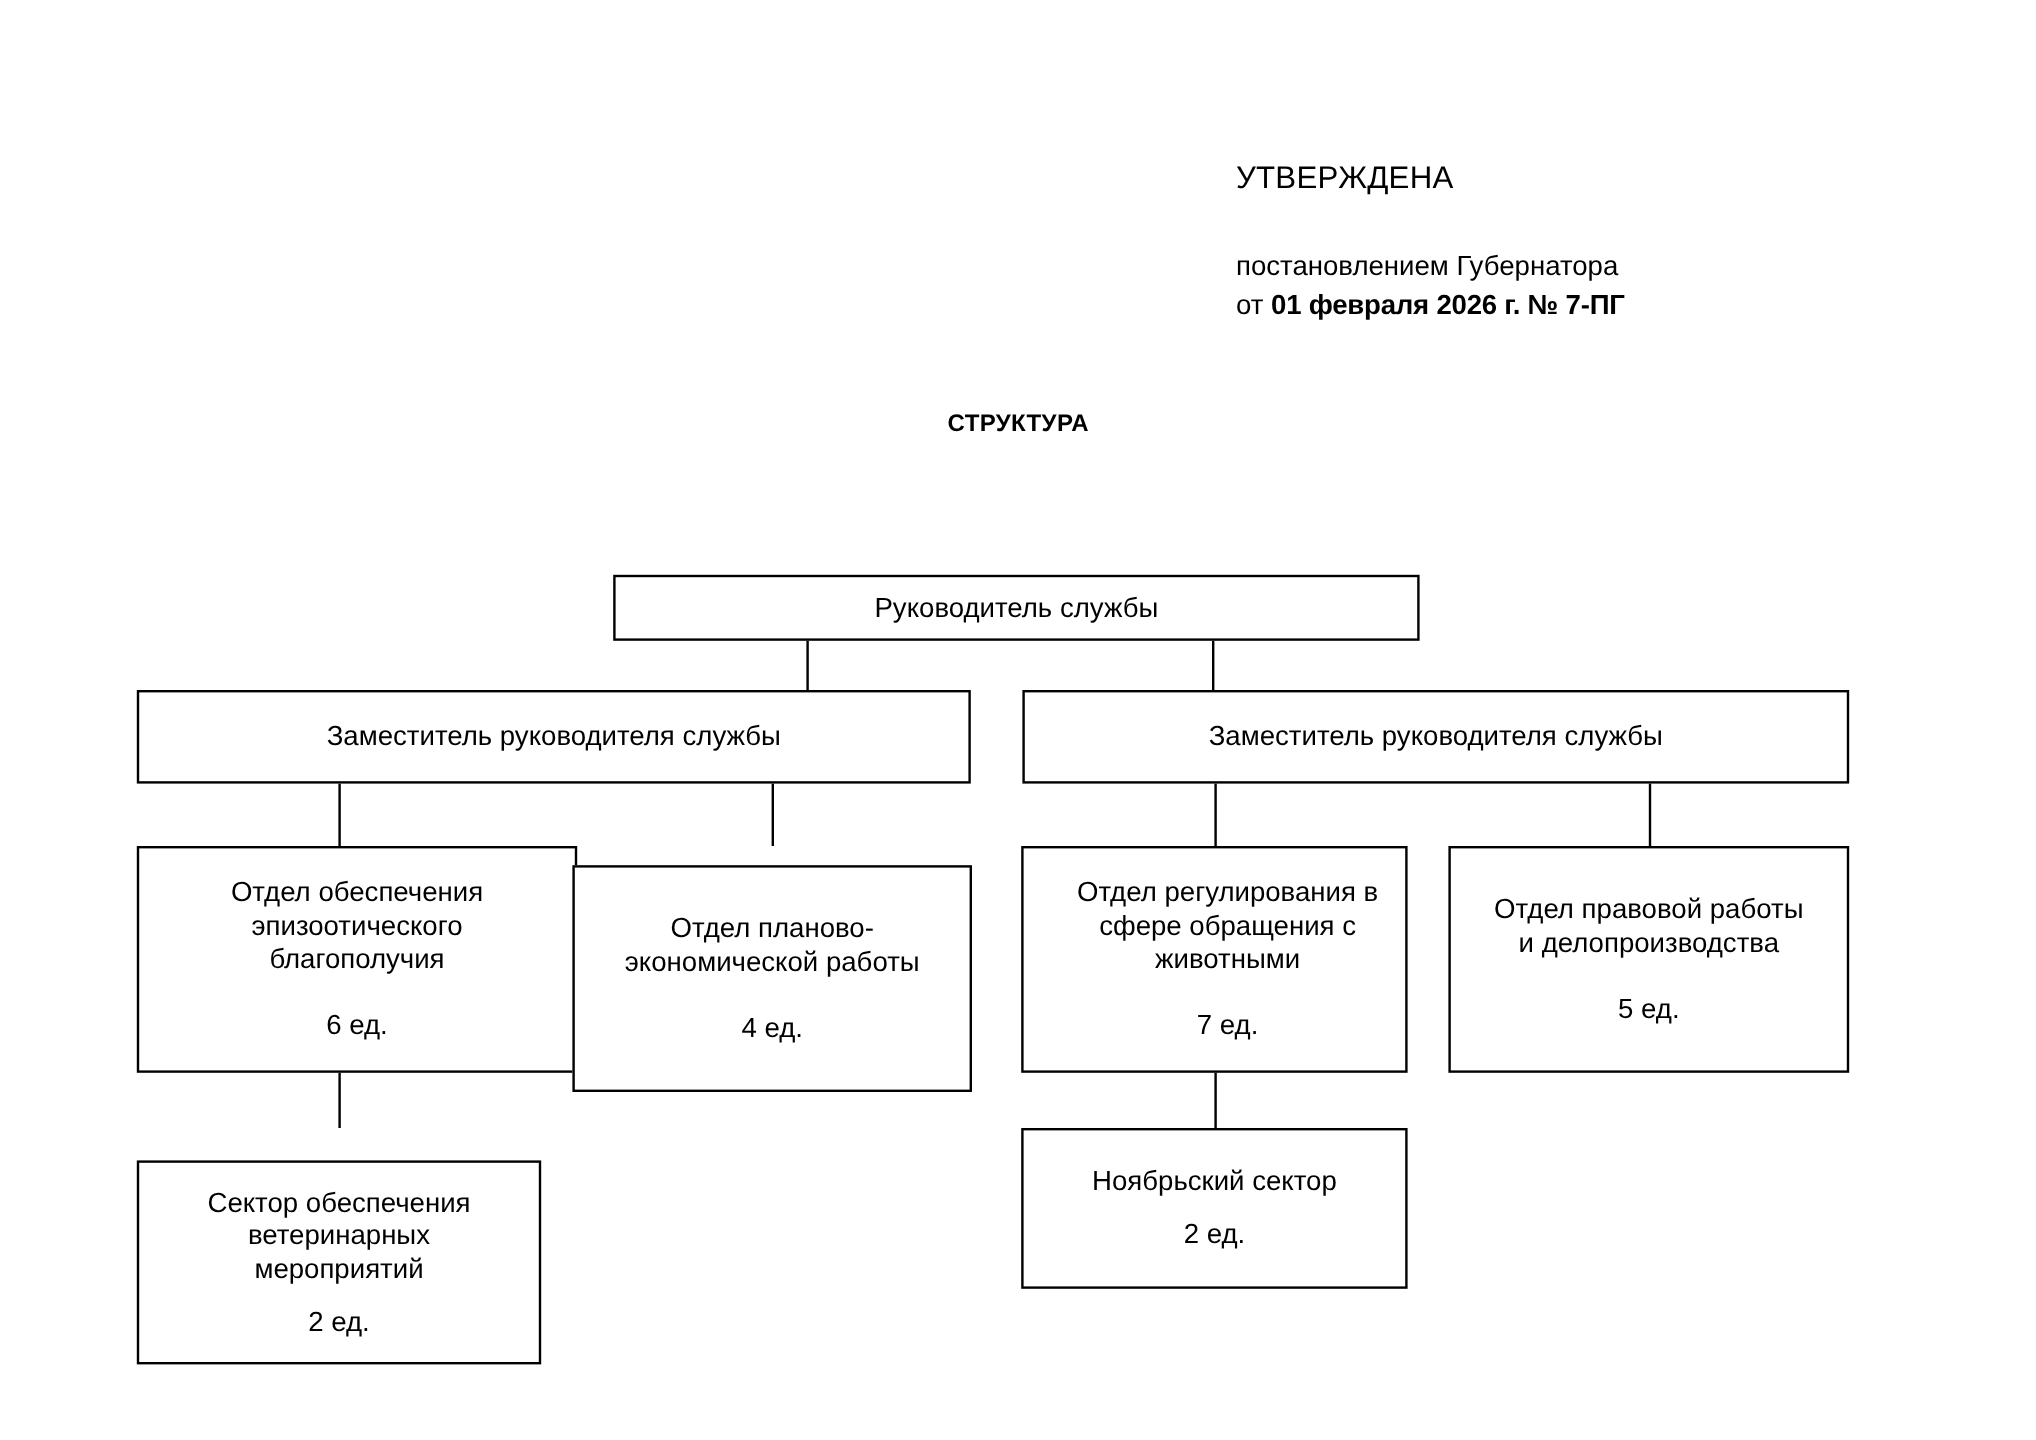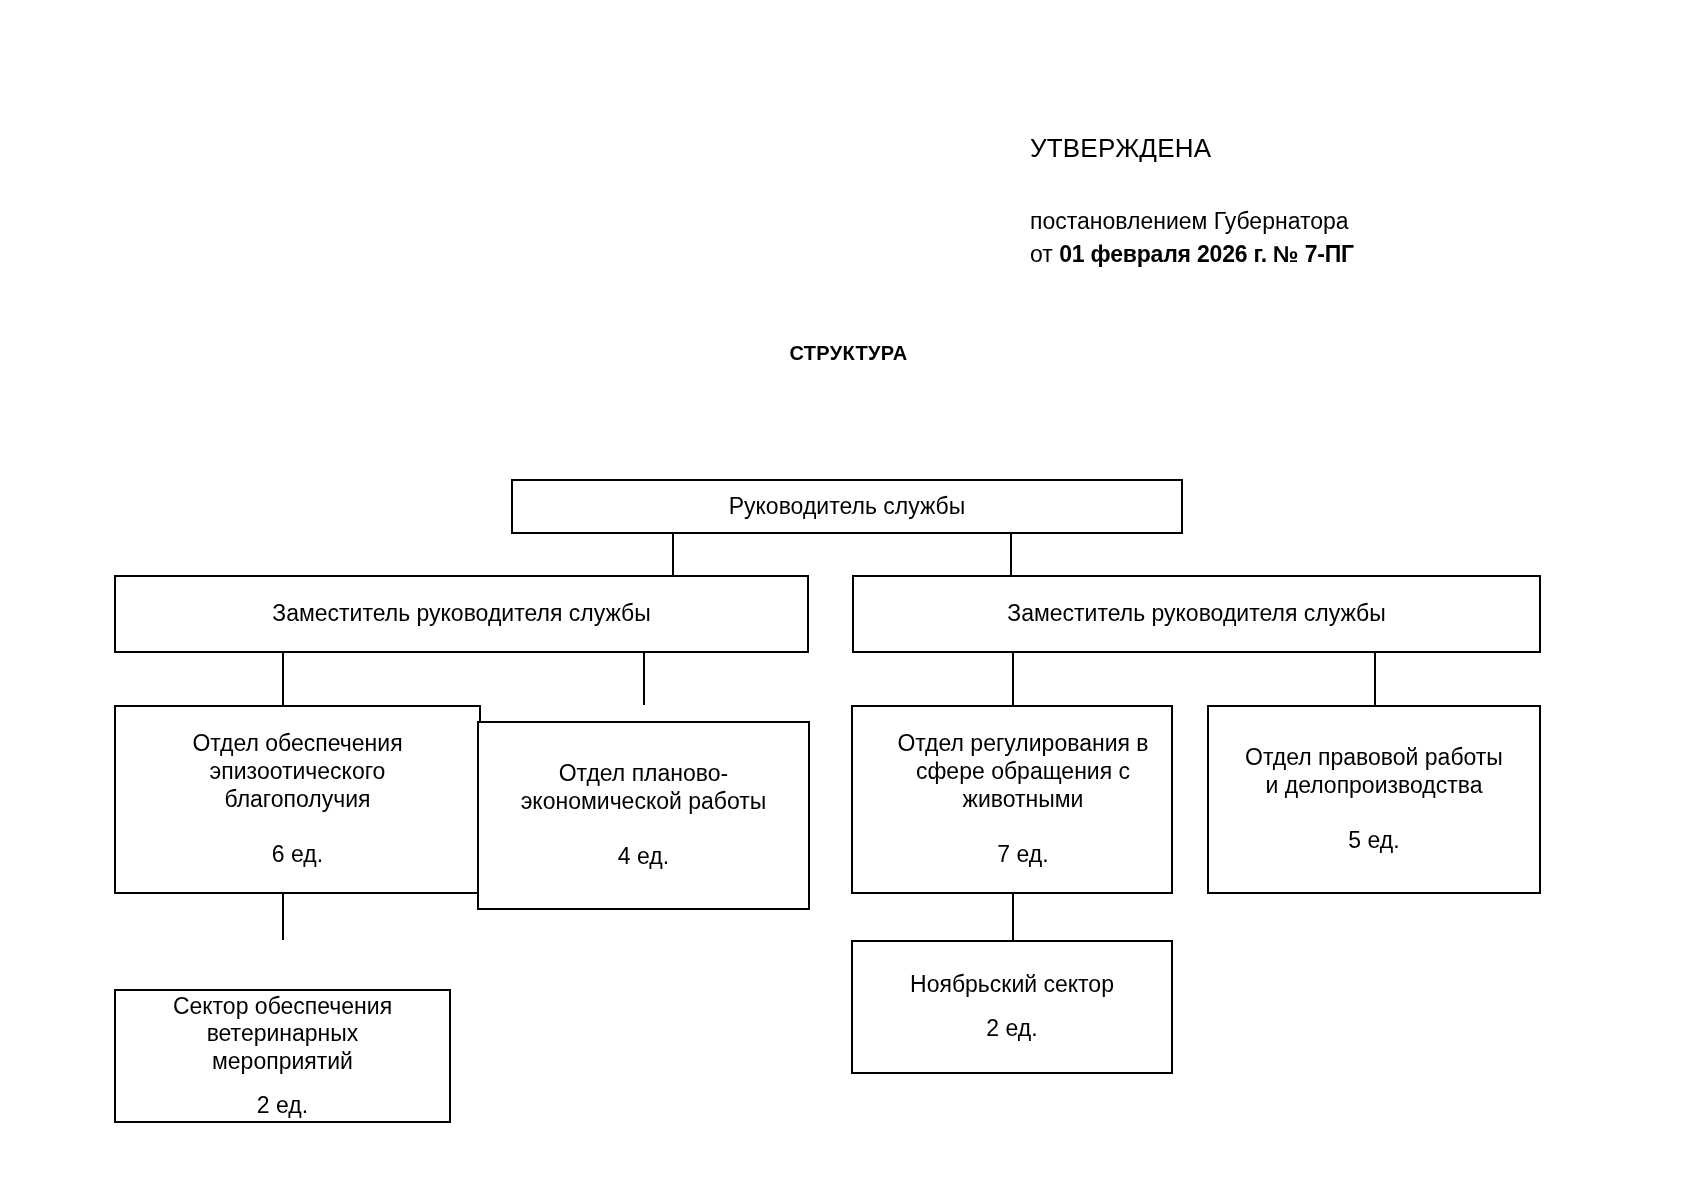--- a/index.html
+++ b/index.html
@@ -161,21 +161,21 @@
 животными</span>
     <span class="node-count">7 ед.</span>
   </div>
 
   <div class="node" style="left:1207px; top:705px; width:334px; height:189px;">
     <span class="node-label">Отдел правовой работы
 и делопроизводства</span>
     <span class="node-count">5 ед.</span>
   </div>
 
-  <div class="node tight" style="left:114px; top:989px; width:337px; height:134px;">
+  <div class="node tight" style="left:114px; top:967px; width:337px; height:170px;">
     <span class="node-label">Сектор обеспечения
 ветеринарных
 мероприятий</span>
     <span class="node-count">2 ед.</span>
   </div>
 
   <div class="node tight" style="left:851px; top:940px; width:322px; height:134px;">
     <span class="node-label">Ноябрьский сектор</span>
     <span class="node-count">2 ед.</span>
   </div>

